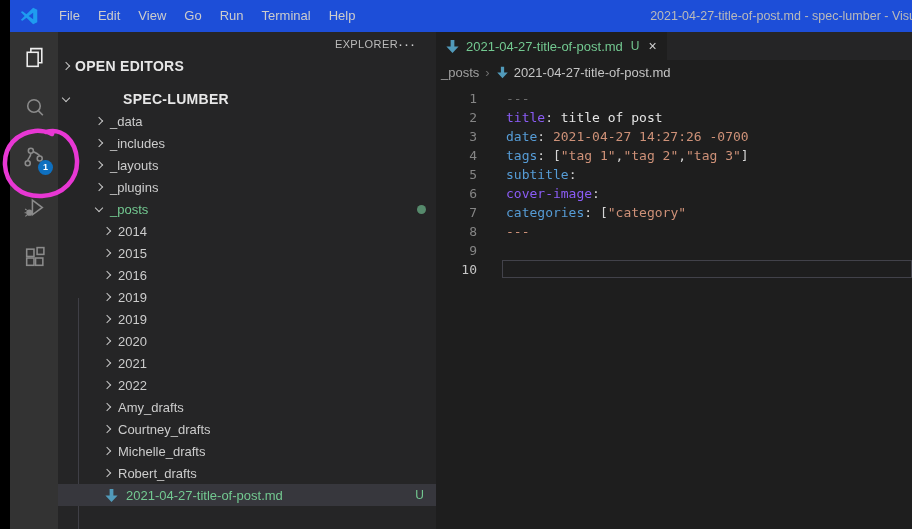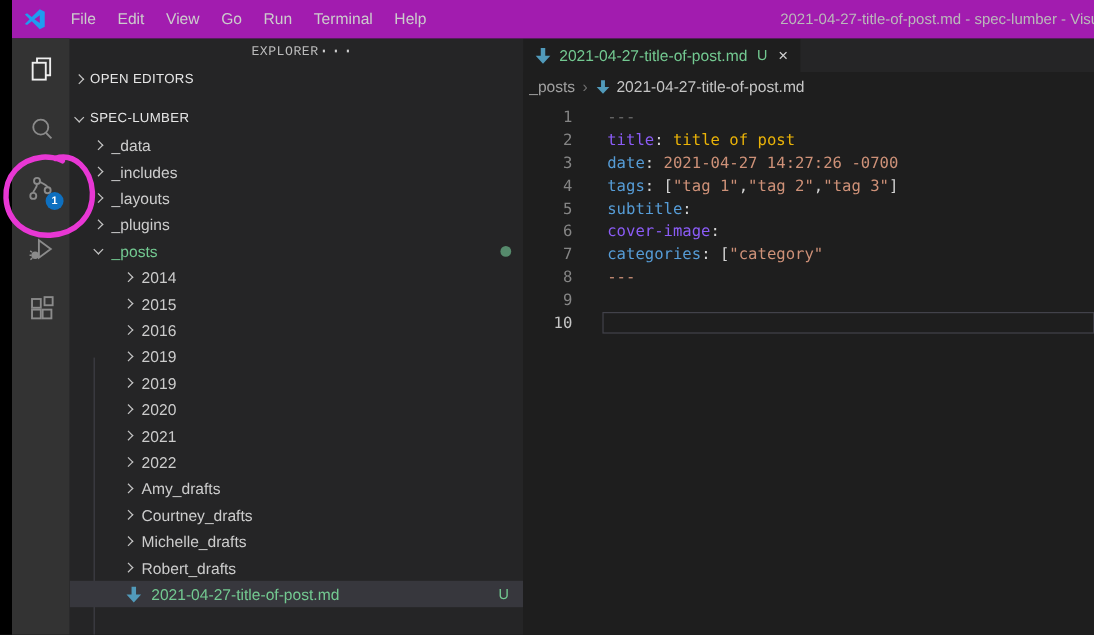--- a/index.html
+++ b/index.html
@@ -3,47 +3,47 @@
 <meta charset="utf-8">
 <style>
   * { margin:0; padding:0; box-sizing:border-box; }
   html,body { width:912px; height:529px; overflow:hidden; }
   body { position:relative; background:#1e1e1e; font-family:"Liberation Sans", sans-serif; -webkit-font-smoothing:antialiased; }
 
   
   #left-strip { position:absolute; left:0; top:0; width:10px; height:529px; background:#000; z-index:4; }
 
   
-  #titlebar { position:absolute; left:10px; top:0; right:0; height:32px; background:#a21caf; display:flex; align-items:center; z-index:3; }
+  #titlebar { position:absolute; left:10px; top:0; right:0; height:32px; background:#1d4ed8; display:flex; align-items:center; z-index:3; }
   #vscode-logo { width:18px; height:18px; margin-left:10px; margin-right:12px; flex:none; }
   #menu-items { display:flex; height:32px; align-items:center; }
   .menu-item { font-size:13px; color:#cccccc; padding:0 9px; line-height:32px; cursor:default; }
   #window-title { position:absolute; right:-4px; top:0; line-height:32px; font-size:12.5px; color:#bababa; white-space:nowrap; }
 
   
   #activitybar { position:absolute; left:10px; top:32px; width:48px; bottom:0; background:#333333; z-index:5; }
   .act-item { width:48px; height:50px; display:flex; align-items:center; justify-content:center; position:relative; }
   .act-item svg { width:25px; height:25px; fill:none; stroke:#8b8b8b; stroke-width:1.5; }
   .act-item.active svg { stroke:#eeeeee; }
   .scm-badge { position:absolute; right:5px; bottom:7px; width:15px; height:15px; border-radius:50%; background:#0e70c0; color:#ffffff; font-size:9px; font-weight:bold; text-align:center; line-height:15px; }
 
   
   #sidebar { position:absolute; left:58px; top:32px; width:378px; bottom:0; background:#252526; overflow:hidden; z-index:2; }
-  .sb-header { height:23px; display:flex; align-items:center; justify-content:center; padding:0 20px 0 31px;font-family:Liberation Mono, monospace; }
+  .sb-header { height:23px; display:flex; align-items:center; justify-content:flex-end; padding:0 20px 0 31px; }
   .sb-title { font-size:11px; color:#bbbbbb; letter-spacing:0.4px; }
   .sb-more { font-size:15px; color:#cfcfcf; letter-spacing:1px; cursor:pointer; line-height:10px; }
-  .section-row { height:22px; display:flex; align-items:center; padding-left:5px; color:#e7e7e7; font-size:11px; font-weight:normal; letter-spacing:0.3px; }
+  .section-row { height:22px; display:flex; align-items:center; padding-left:5px; color:#e7e7e7; font-size:14px; font-weight:bold; letter-spacing:0.3px; }
   .section-row .chev { margin-right:6px; }
-  #section-root { margin-top:11px; }
+  #section-root { margin-top:11px;gap:48px; }
   .chev { width:6px; height:6px; border-right:1.4px solid #c5c5c5; border-bottom:1.4px solid #c5c5c5; flex:none; display:inline-block; }
   .chev.collapsed { transform:rotate(-45deg); margin-top:0; }
   .chev.expanded  { transform:rotate(45deg); margin-top:-3px; }
   #explorer-tree { position:relative; }
   .tree-row { height:22px; display:flex; align-items:center; font-size:13px; color:#cccccc; position:relative; cursor:pointer; }
-  .tree-row.lvl1 { padding-left:21px; }
+  .tree-row.lvl1 { padding-left:38px; }
   .tree-row.lvl2 { padding-left:46px; }
   .tree-row .chev { margin-right:8px; }
   .tree-row.selected { background:#37373d; }
   .tree-label { white-space:nowrap; }
   .git-dot { margin-left:auto; margin-right:10px; width:9px; height:9px; border-radius:50%; background:#568a6c; flex:none; }
   .git-badge { margin-left:auto; margin-right:12px; color:#73c991; font-size:12px; }
   #indent-guide { position:absolute; left:20px; top:188px; height:286px; width:1px; background:#3f3f46; pointer-events:none; }
   .md-file-icon { width:15px; height:15px; margin-right:7px; flex:none; }
 
   
@@ -243,21 +243,21 @@
     </svg>
     <span class="crumb-file">2021-04-27-title-of-post.md</span>
   </div>
   <div id="code-lines">
       <div class="code-line">
         <span class="ln">1</span>
         <span class="ltext"><span style="color: rgb(107, 107, 107);">---</span></span>
       </div>
       <div class="code-line">
         <span class="ln">2</span>
-        <span class="ltext"><span style="color: #8b5cf6;">title</span><span style="color: rgb(212, 212, 212);">: </span><span style="color: #eab308;">title of post</span></span>
+        <span class="ltext"><span style="color: #8b5cf6;">title</span><span style="color: rgb(212, 212, 212);">: </span><span style="color: #e5e5e5;">title of post</span></span>
       </div>
       <div class="code-line">
         <span class="ln">3</span>
         <span class="ltext"><span style="color: rgb(86, 156, 214);">date</span><span style="color: rgb(212, 212, 212);">: </span><span style="color: rgb(206, 145, 120);">2021-04-27 14:27:26 -0700</span></span>
       </div>
       <div class="code-line">
         <span class="ln">4</span>
         <span class="ltext"><span style="color: rgb(86, 156, 214);">tags</span><span style="color: rgb(212, 212, 212);">: </span><span style="color: rgb(212, 212, 212);">[</span><span style="color: rgb(206, 145, 120);">"tag 1"</span><span style="color: rgb(212, 212, 212);">,</span><span style="color: rgb(206, 145, 120);">"tag 2"</span><span style="color: rgb(212, 212, 212);">,</span><span style="color: rgb(206, 145, 120);">"tag 3"</span><span style="color: rgb(212, 212, 212);">]</span></span>
       </div>
       <div class="code-line">

